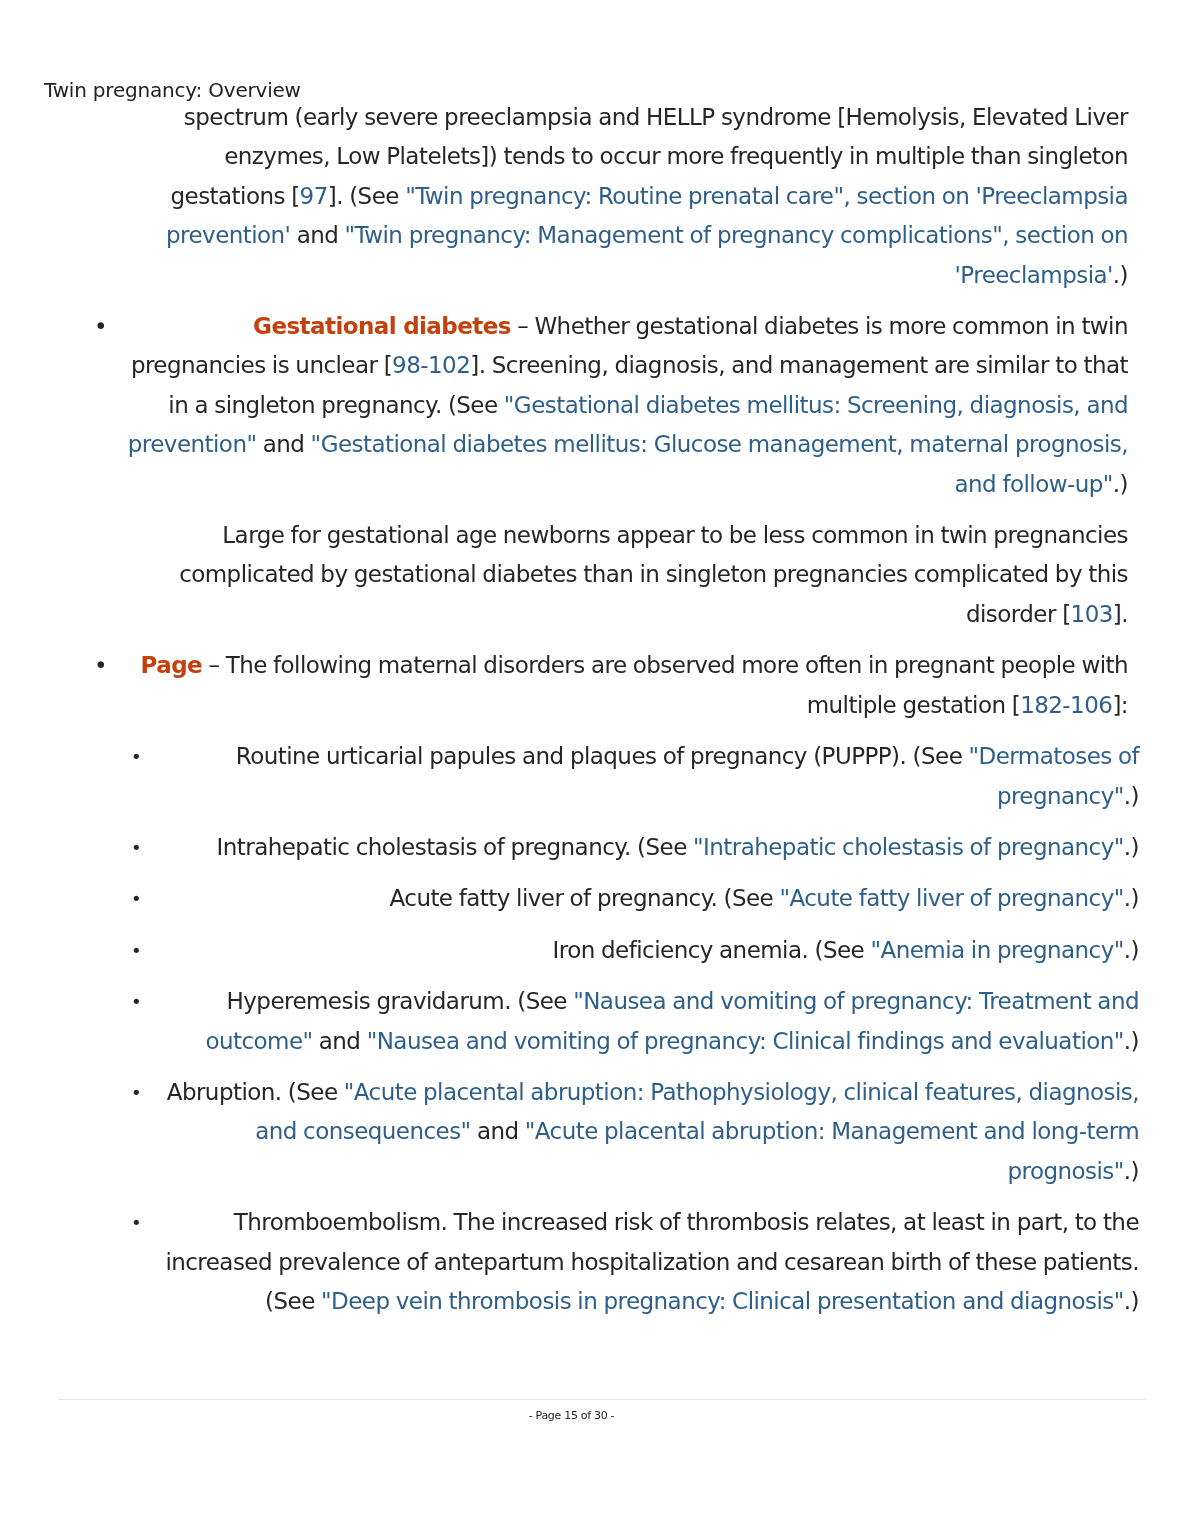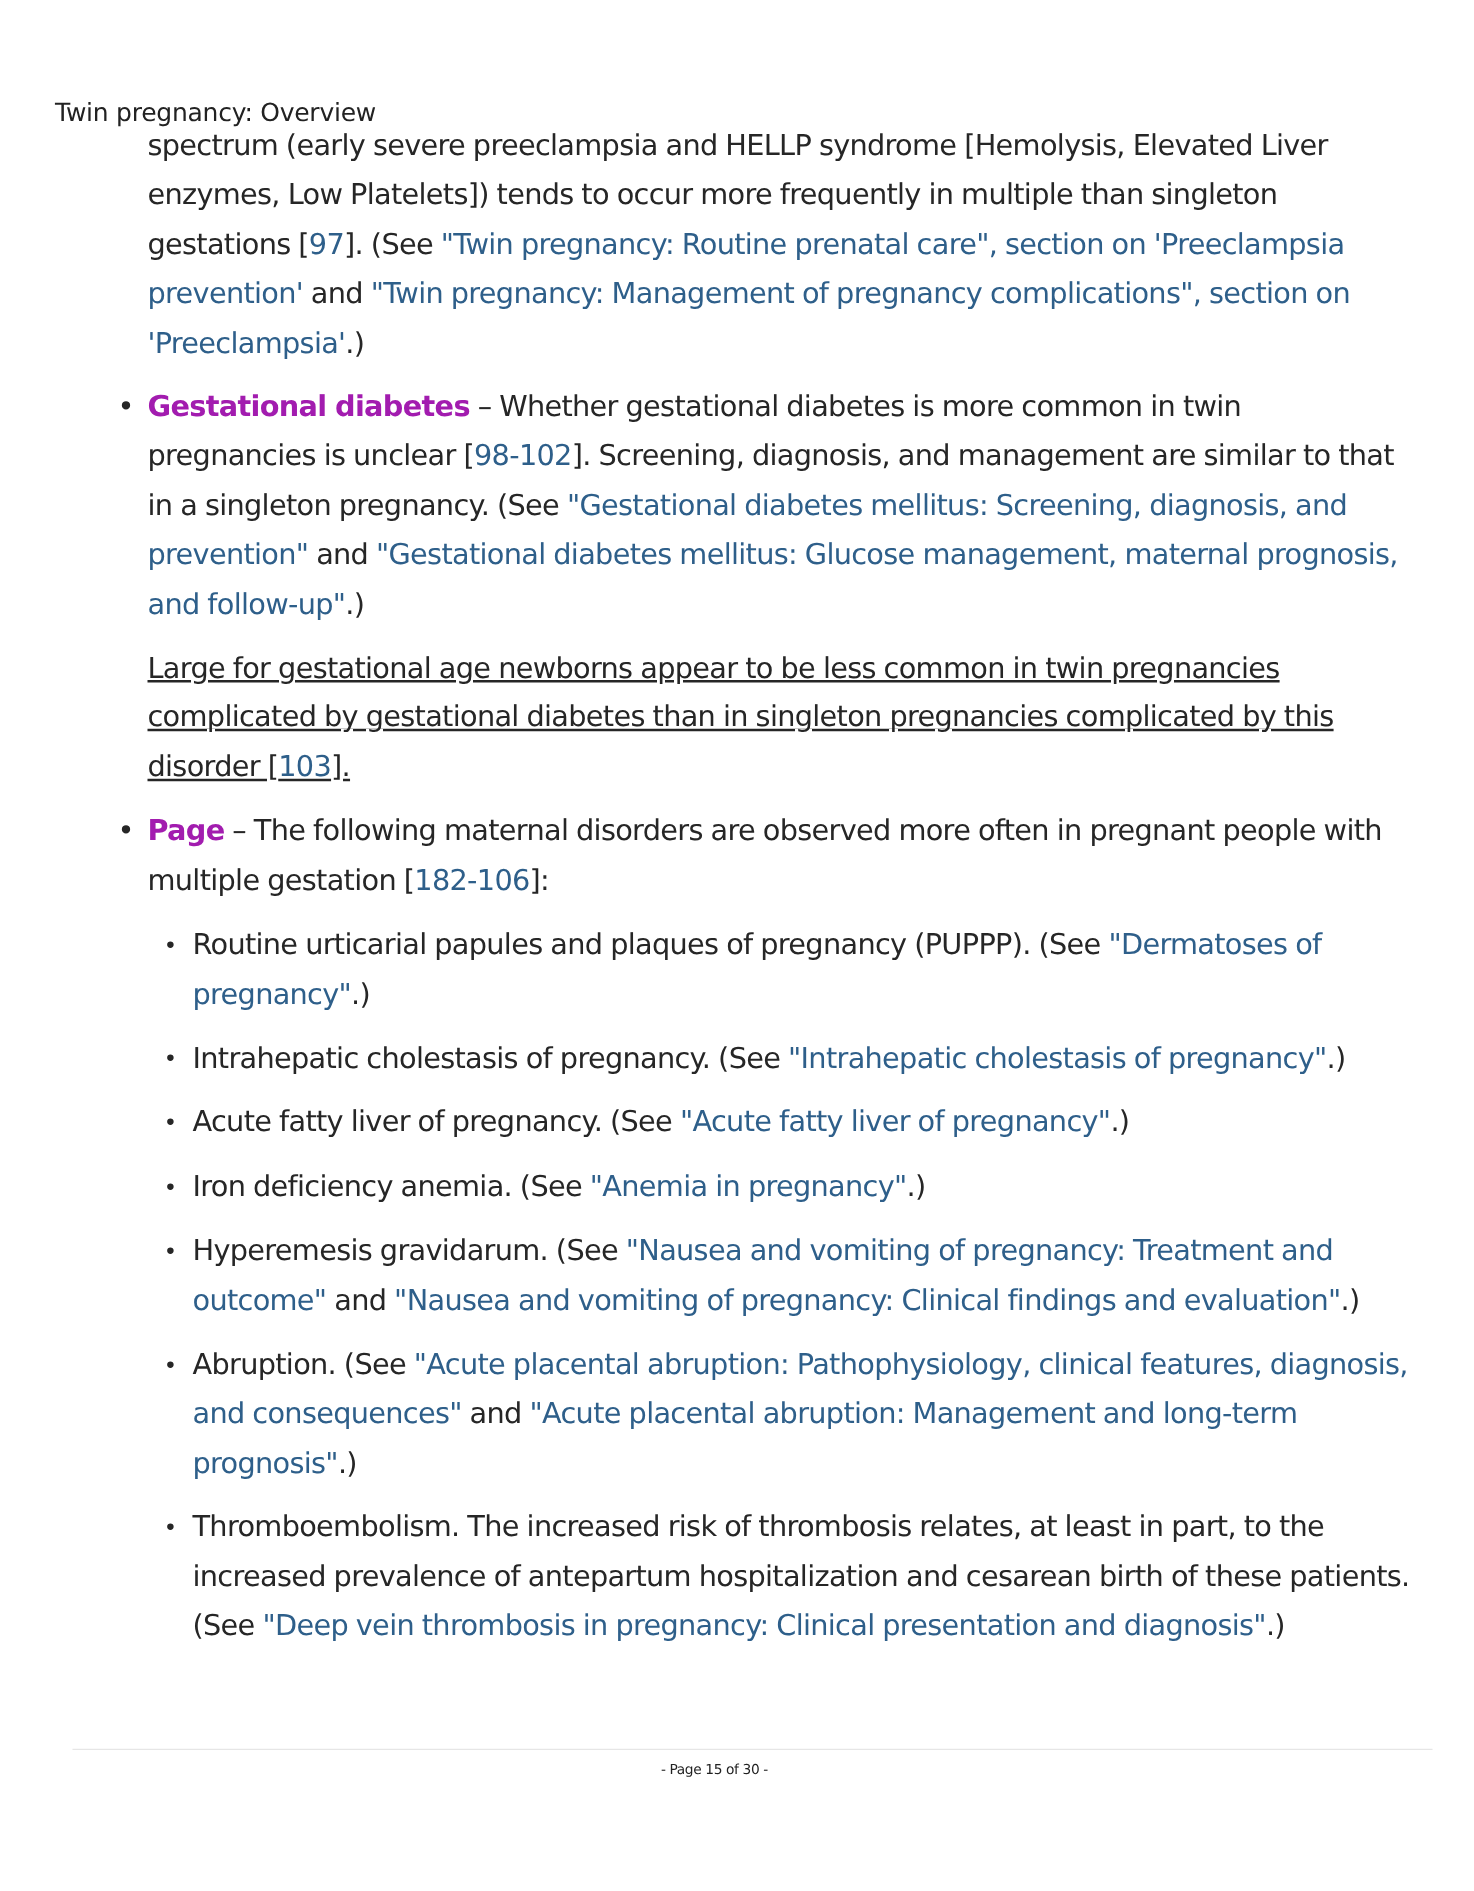--- a/index.html
+++ b/index.html
@@ -21,20 +21,21 @@
       top: 78px;
       font-size: 20px;
       color: #222;
       letter-spacing: -0.2px;
     }
     .content {
       position: absolute;
       left: 0;
       top: 98px;
       width: 1173px;
+      text-align: right;
     }
     .para {
       margin: 0;
       font-size: 23px;
       line-height: 39.4px;
       letter-spacing: -0.55px;
       word-spacing: -0.5px;
     }
     .cont {
       padding-left: 118px;
@@ -50,42 +51,41 @@
       position: absolute;
       left: 94px;
       top: 0;
       font-size: 23px;
       line-height: 39.4px;
     }
     .l1-sub {
       padding-left: 118px;
       width: 1010px;
       margin-top: 12px;
-      text-decoration: underline;
     }
     .l2 {
       position: relative;
       padding-left: 154px;
       width: 985px;
       margin-top: 12px;
     }
     .l2 .bullet {
       position: absolute;
       left: 131px;
       top: 0;
       font-size: 18px;
       line-height: 39.4px;
     }
     a, .link {
       color: #2e5f8a;
       text-decoration: none;
     }
     b {
       font-weight: bold;
-      color: #a21caf;
+      color: #c2410c;
     }
     .footer-rule {
       position: absolute;
       left: 58px;
       top: 1399px;
       width: 1088px;
       height: 1px;
       background: #e6e6e6;
     }
     .footer {

